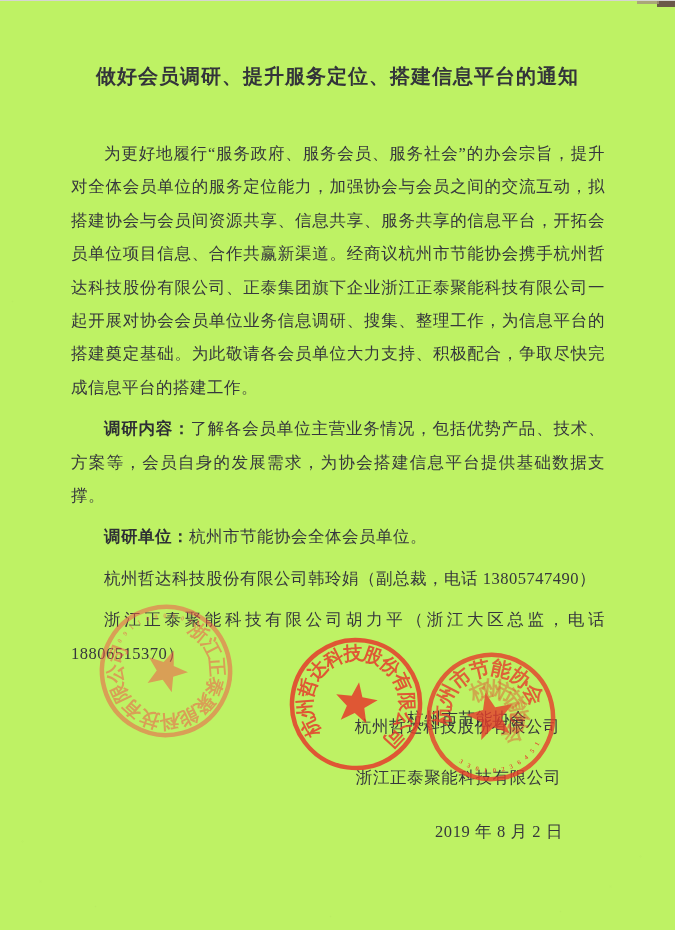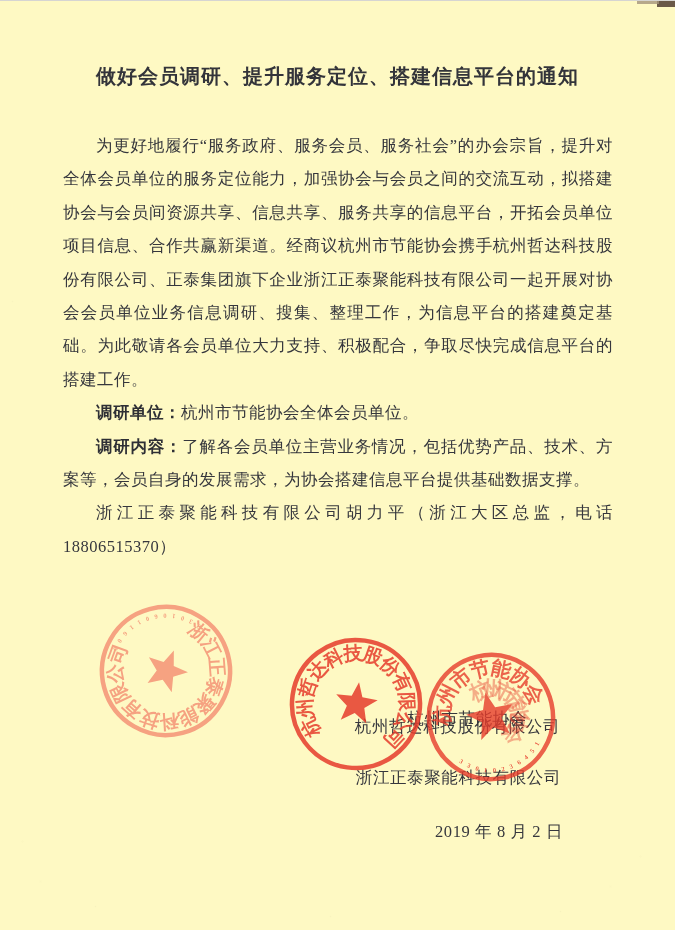--- a/index.html
+++ b/index.html
@@ -4,21 +4,21 @@
 <style>
   html,body{margin:0;padding:0;}
   body{
     font-family:"Liberation Serif","DejaVu Serif",serif;
     background:#e9e9e9;
   }
   .page{
     position:relative;
     width:675px;height:930px;
     margin:0 auto;
-    background:#fef9c3;
+    background:#bef264;
     overflow:hidden;
     border-top:1px solid #d6d5d2;
     color:#36373d;
   }
   .doc-title{
     margin:62px 40px 0 40px;
     text-align:center;
     font-size:20px;
     font-weight:bold;
     letter-spacing:1px;
@@ -26,21 +26,21 @@
   }
   .doc-body{
     position:absolute;
     top:128px;left:63px;right:62px;
     font-size:16.5px;
     line-height:33.4px;
     letter-spacing:0.5px;
     text-align:justify;
     color:#36373d;
   }
-  .doc-body p{margin:0;text-indent:2em;}
+  .doc-body p{margin:8px;text-indent:2em;}
   .item-label{font-weight:bold;color:#2e2f35;}
   .sig-line{
     position:absolute;
     font-size:16.5px;
     letter-spacing:0.6px;
     white-space:nowrap;
     color:#36373d;
     z-index:2;
   }
   .sig-1{top:663px;right:148px;margin-top:44px;}
@@ -77,22 +77,23 @@
 </style>
 </head>
 <body>
 
 <div class="page">
 
   <div class="doc-title">做好会员调研、提升服务定位、搭建信息平台的通知</div>
 
   <div class="doc-body">
     <p>为更好地履行“服务政府、服务会员、服务社会”的办会宗旨，提升对全体会员单位的服务定位能力，加强协会与会员之间的交流互动，拟搭建协会与会员间资源共享、信息共享、服务共享的信息平台，开拓会员单位项目信息、合作共赢新渠道。经商议杭州市节能协会携手杭州哲达科技股份有限公司、正泰集团旗下企业浙江正泰聚能科技有限公司一起开展对协会会员单位业务信息调研、搜集、整理工作，为信息平台的搭建奠定基础。为此敬请各会员单位大力支持、积极配合，争取尽快完成信息平台的搭建工作。</p>
+    <p><span class="item-label">调研内容：</span><span>了解各会员单位主营业务情况，包括优势产品、技术、方案等，会员自身的发展需求，为协会搭建信息平台提供基础数据支撑。</span></p>
     <p><span class="item-label">调研单位：</span><span>杭州市节能协会全体会员单位。</span></p>
-    <p><span class="item-label">调研内容：</span><span>了解各会员单位主营业务情况，包括优势产品、技术、方案等，会员自身的发展需求，为协会搭建信息平台提供基础数据支撑。</span></p>
+    <p><span>杭州哲达科技股份有限公司韩玲娟（副总裁，电话 13805747490）</span></p>
     <p><span>浙江正泰聚能科技有限公司胡力平（浙江大区总监，电话 18806515370）</span></p>
   </div>
 
   <div class="sig-line sig-1">杭州市节能协会</div>
   <div class="sig-line sig-2">杭州哲达科技股份有限公司</div>
   <div class="sig-line sig-3">浙江正泰聚能科技有限公司</div>
   <div class="sig-line doc-date">2019 年 8 月 2 日</div>
 
   <div class="seal-layer" id="seal-layer">
       <svg width="146" height="146" viewBox="-73 -73 146 146" style="position: absolute; left: 93px; top: 597px; opacity: 0.55; mix-blend-mode: multiply;">

